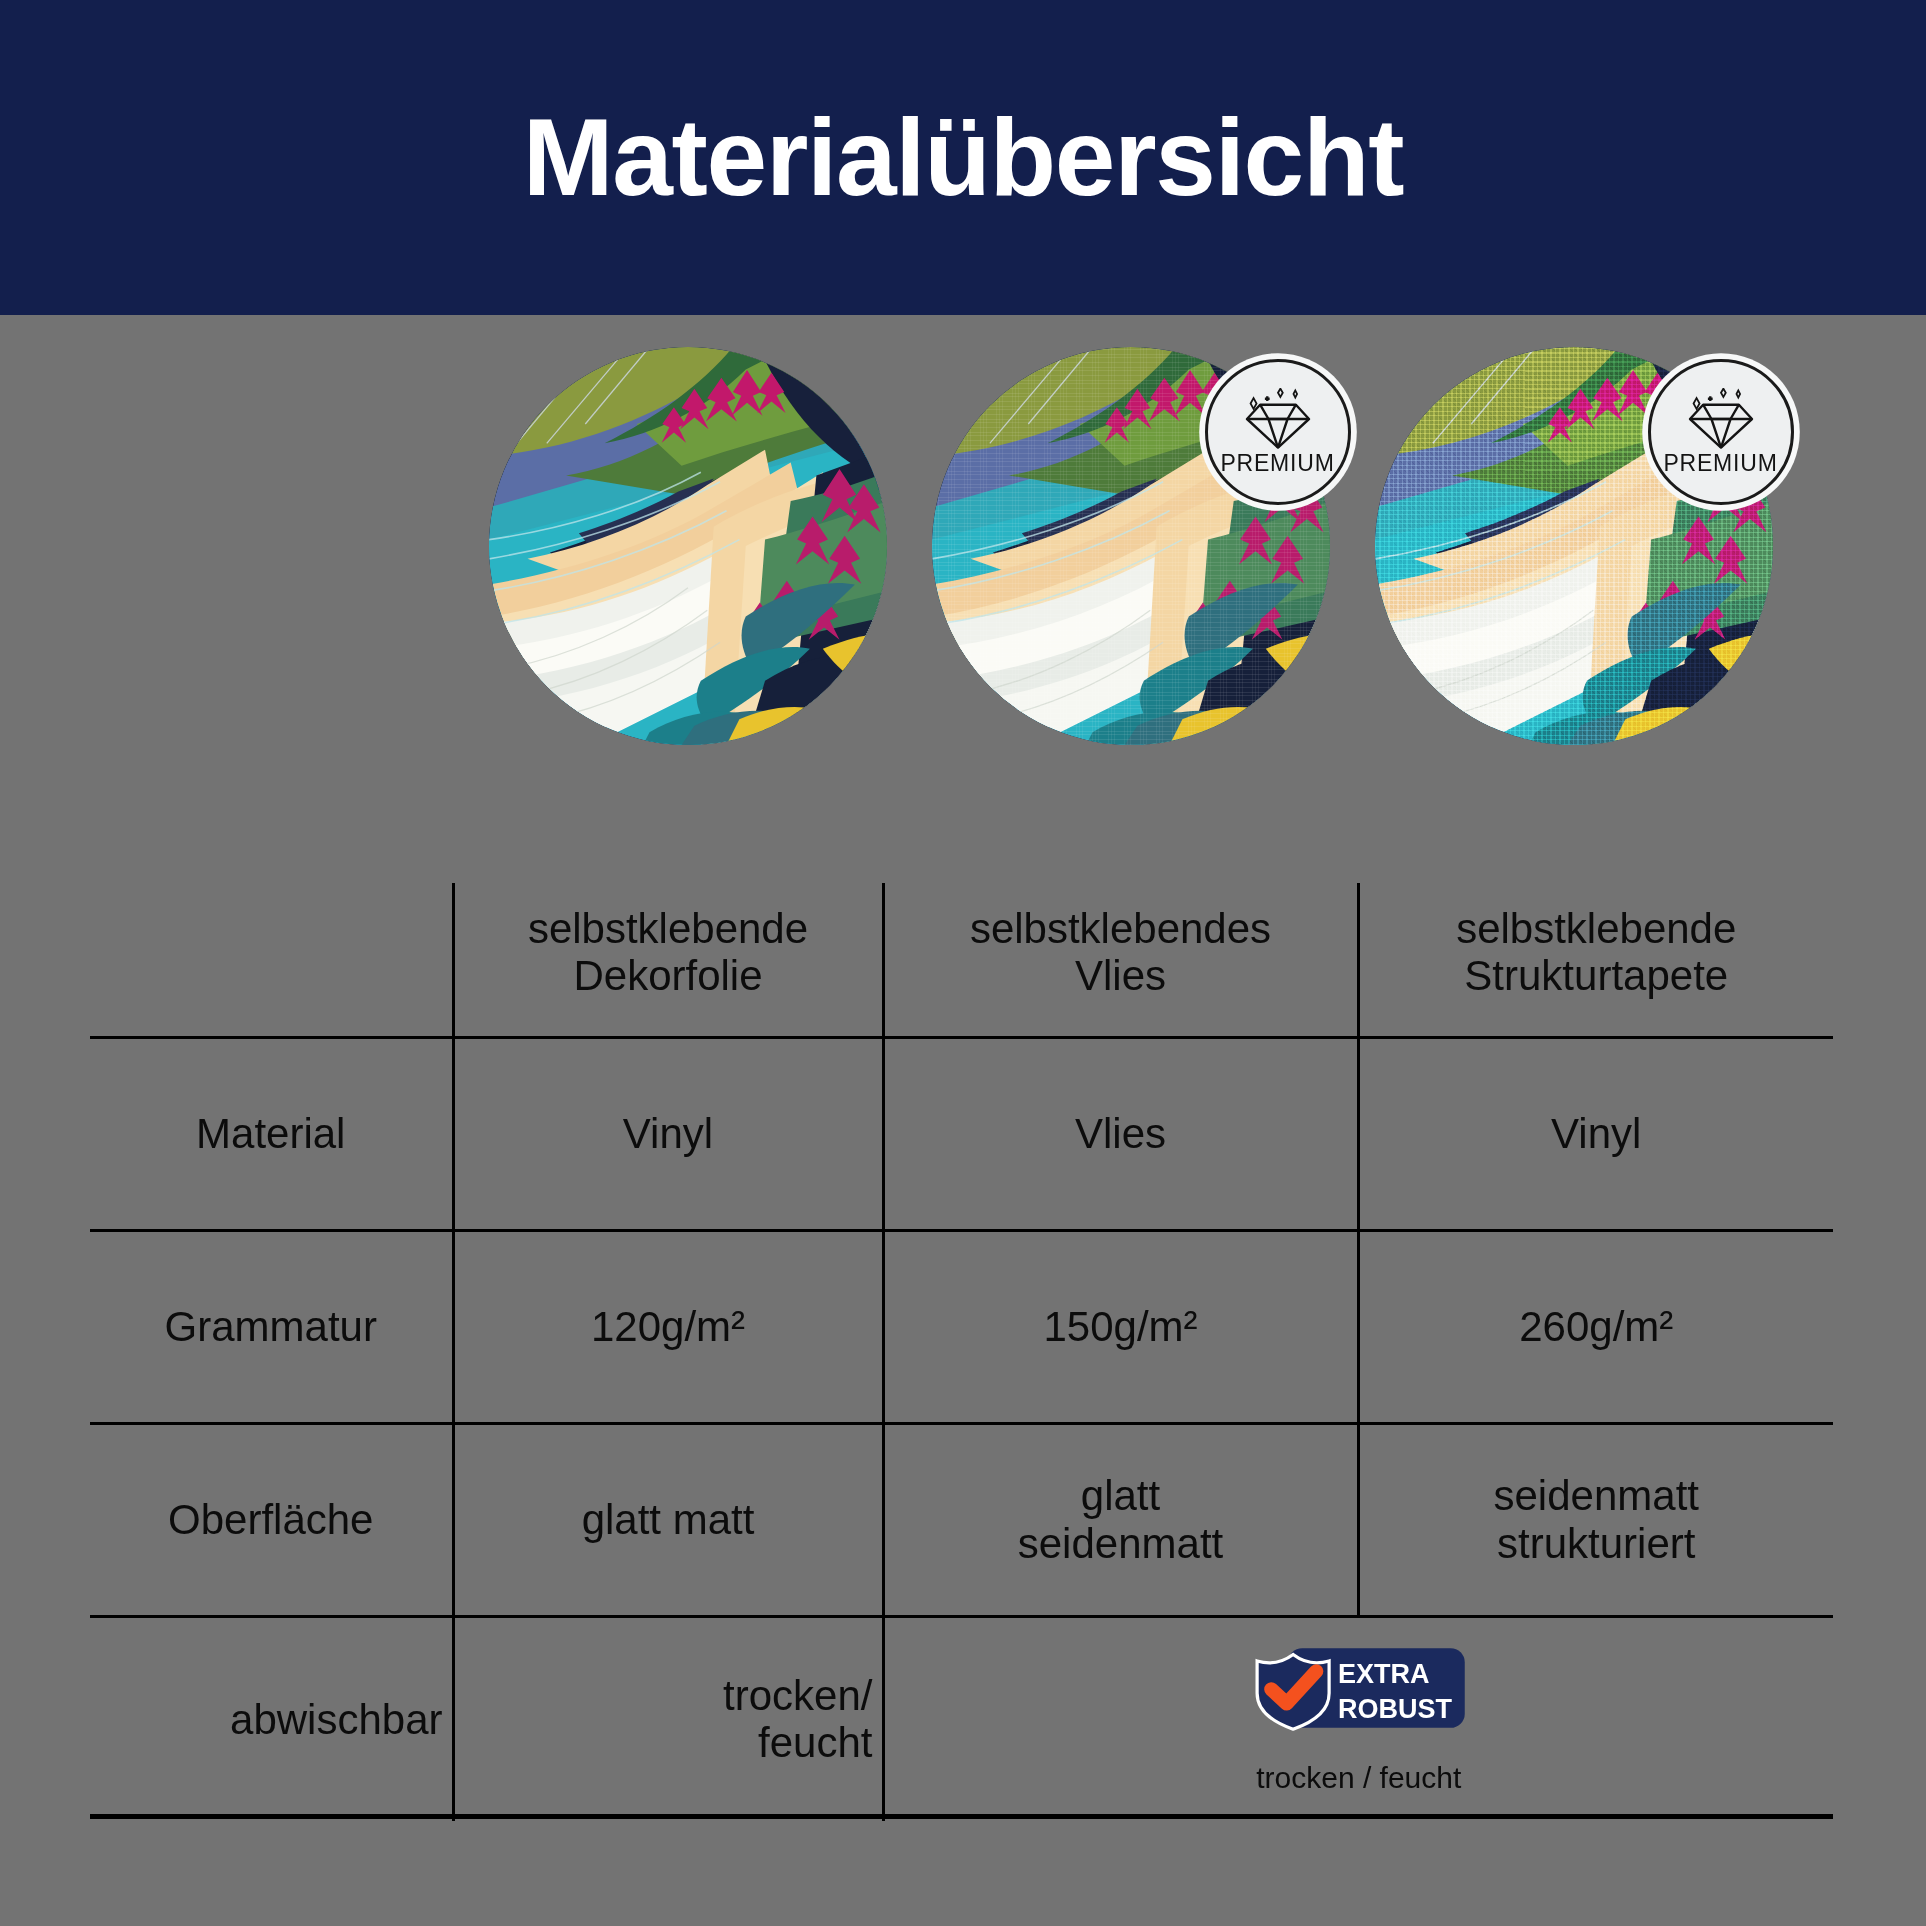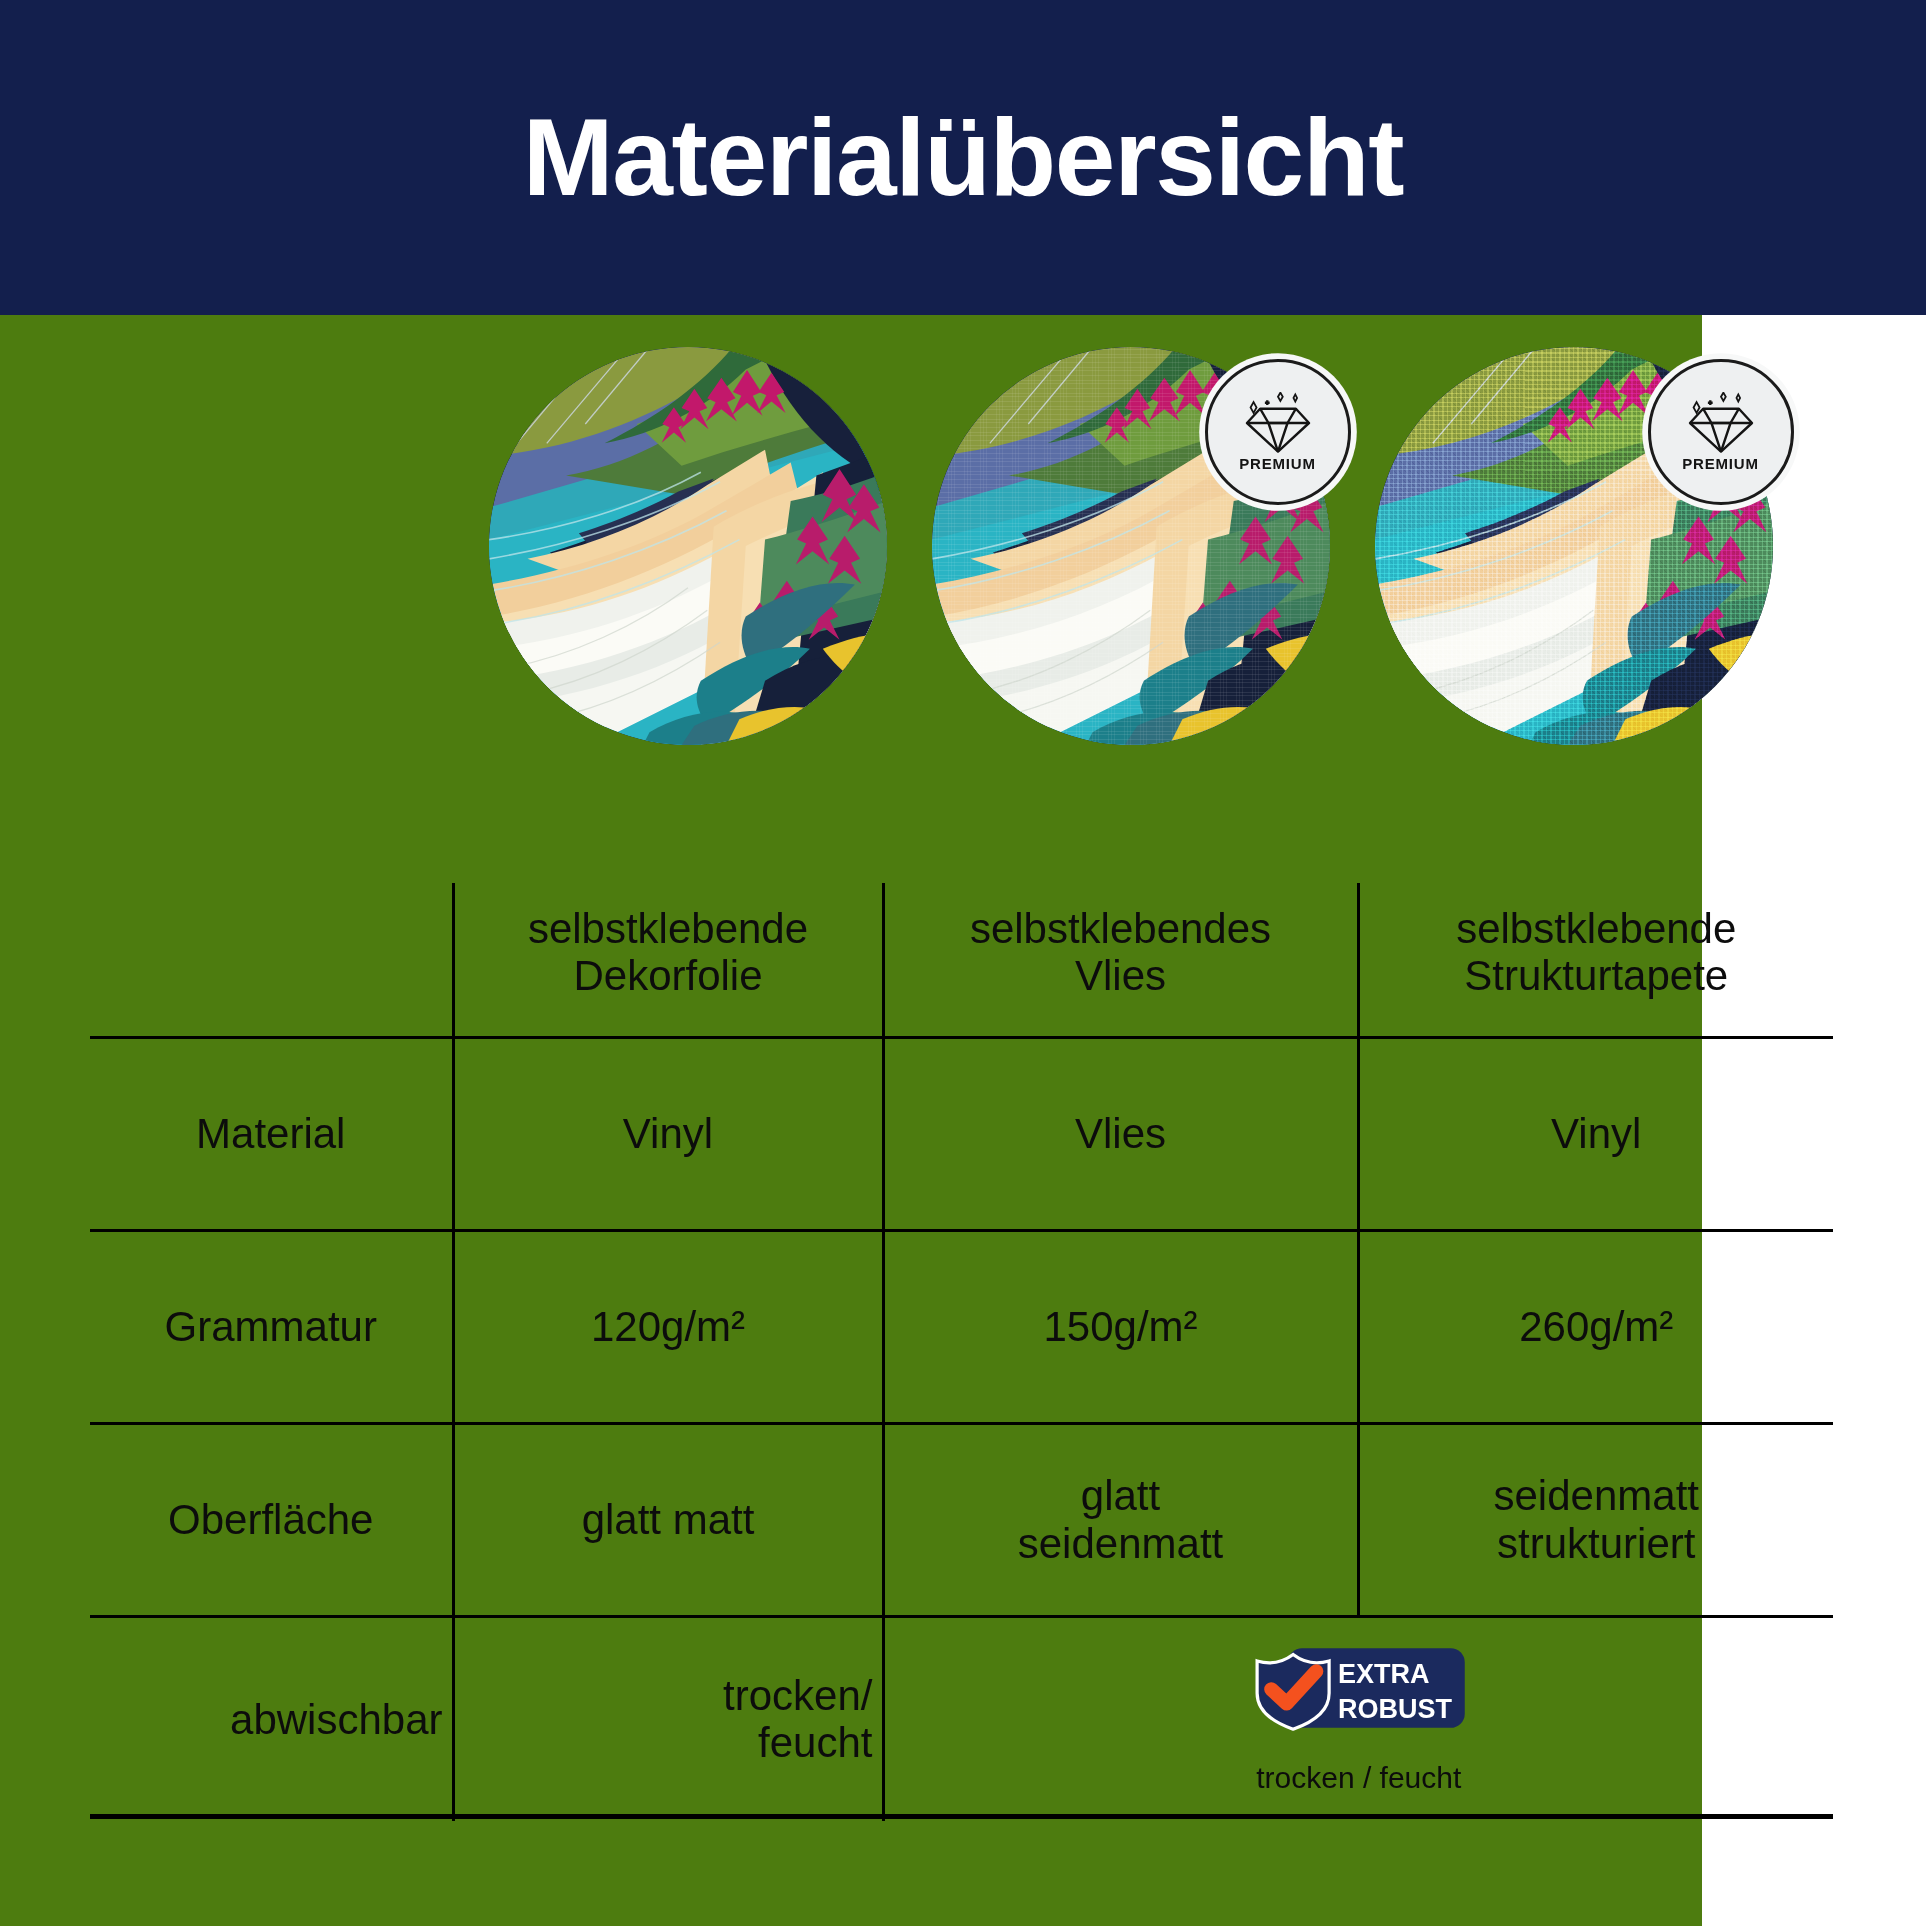--- a/index.html
+++ b/index.html
@@ -2,21 +2,21 @@
 <html style="font-size:10.3px"><head>
 <meta charset="utf-8">
 <style>
   * { box-sizing: border-box; margin: 0; padding: 0; }
   html, body {
     width: 1926px; height: 1926px;
     background: #ffffff;
     font-family: "Liberation Sans", sans-serif;
     overflow: hidden;
   }
-  #page { position: relative; width: 1702px; height: 1926px; background:#4d7c0f; }
+  #page { position: relative; width: 1926px; height: 1926px; background:#737373; }
 
   
   .header-band {
     position: absolute; left: 0; top: 0;
     width: 1926px; height: 315px;
     background: #131f4d;
     display: flex; align-items: center; justify-content: center;
   }
   .header-title {
     color: #ffffff;
@@ -76,21 +76,21 @@
     border-radius: 50%;
     background: #eef0f1;
     border: 3.2px solid #1b1b1b;
     box-shadow: 0 0 0 5.8px #f7f8f8;
     display: flex; flex-direction: column;
     align-items: center; justify-content: center;
     gap: 2.6px;
   }
   .premium-badge .diamond { width: 72px; height: 62px; display:block; }
   .premium-badge .plabel {
-    font-size: 15px; font-weight: 700; letter-spacing: 0.8px;
+    font-size: 23px; font-weight: 400; letter-spacing: 0.8px;
     color: #141414; font-family: "Liberation Sans", sans-serif;
     line-height: 1;
   }
 
   
   .table-area {
     position: absolute;
     left: 90px; top: 883px;
     width: 1743px; height: 934px;
   }

